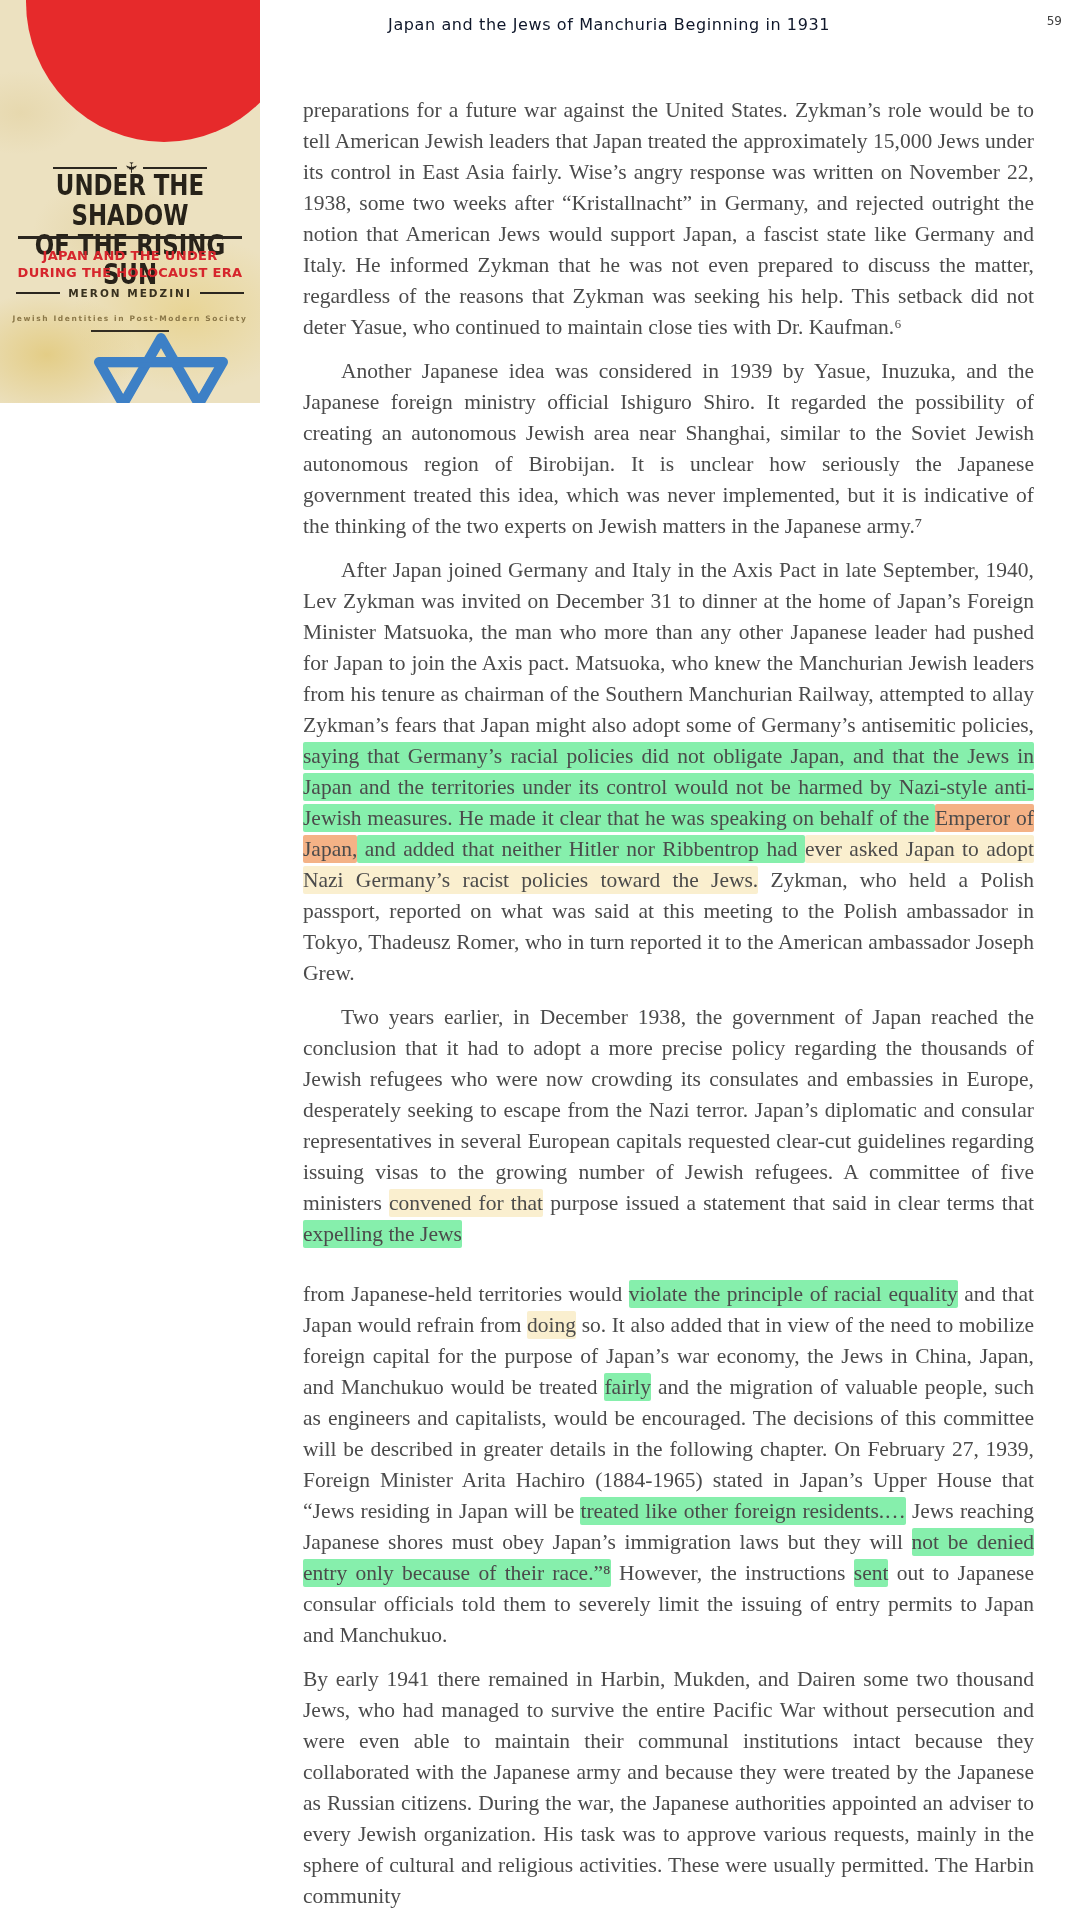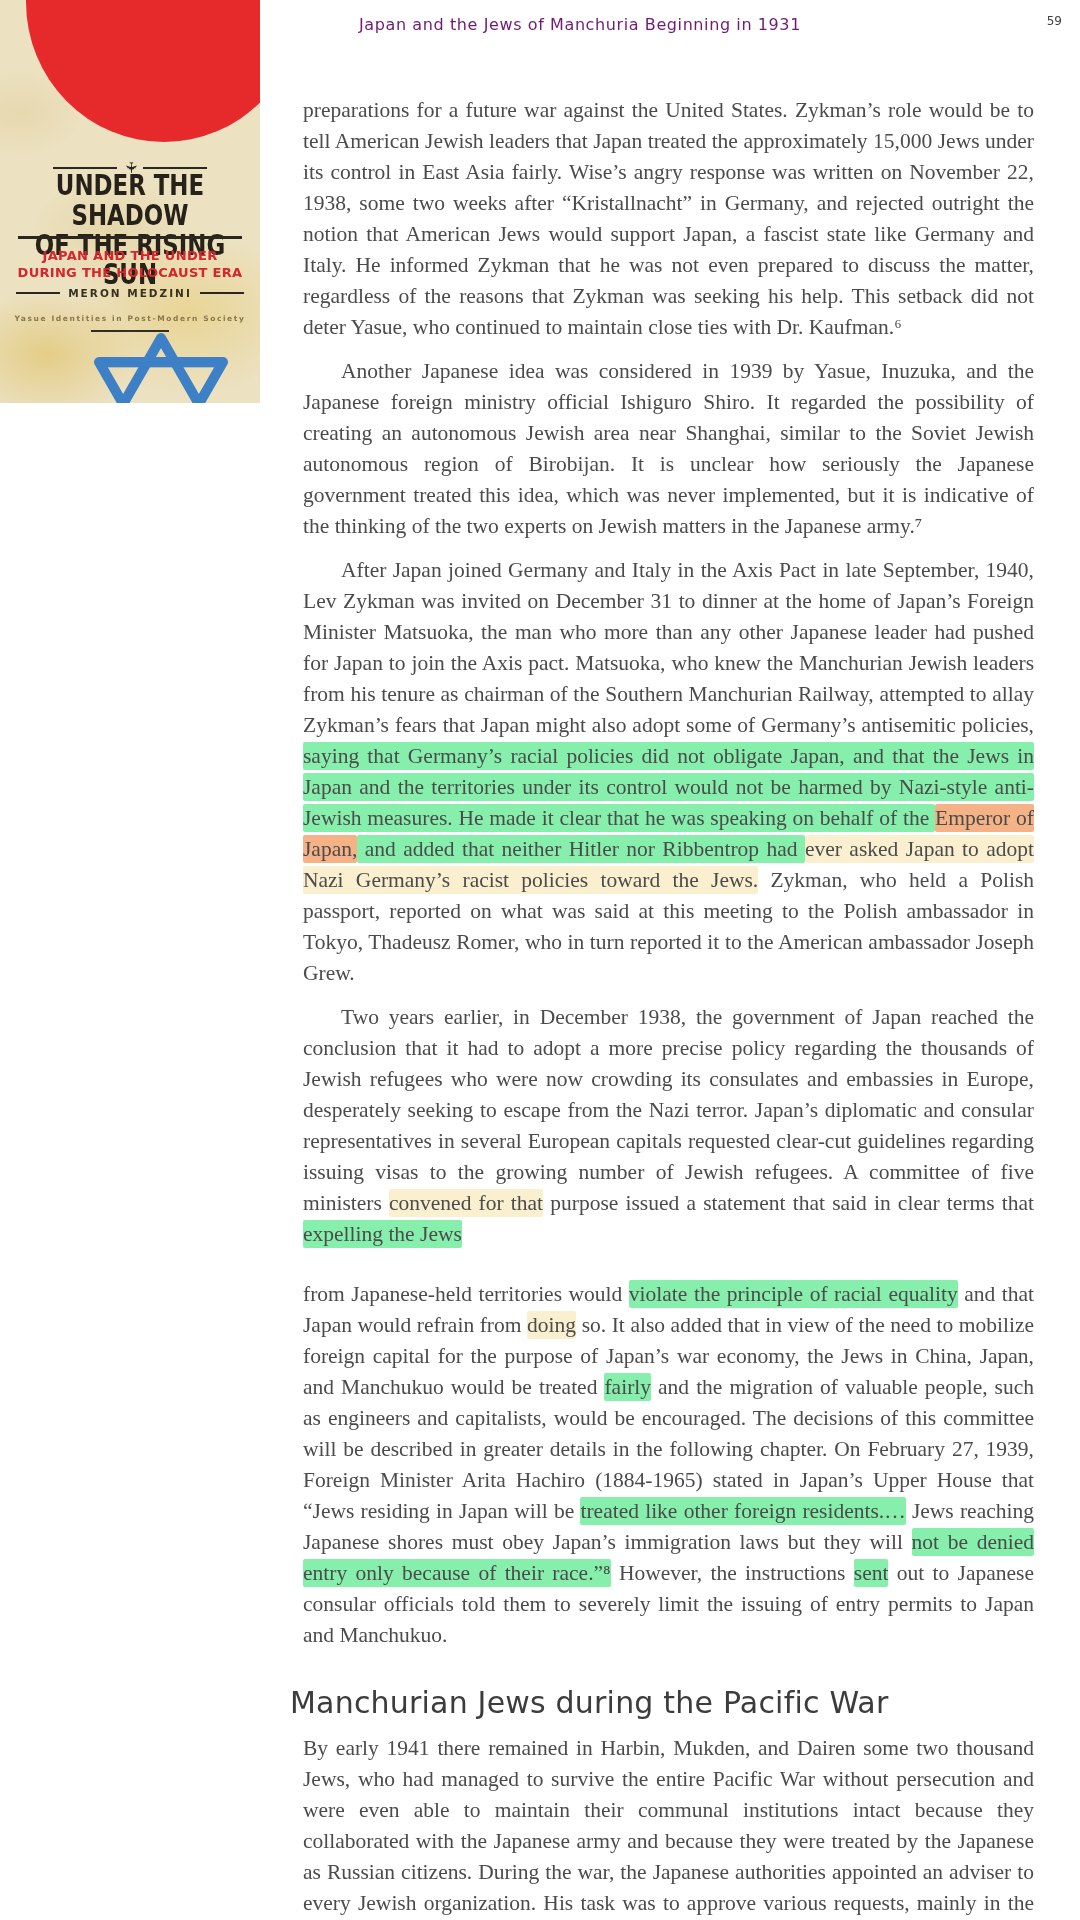--- a/index.html
+++ b/index.html
@@ -55,22 +55,22 @@
   .cover .series{
     position:absolute;left:0;top:314px;width:100%;text-align:center;
     font-family:"DejaVu Sans", sans-serif;font-weight:700;font-size:7.5px;
     letter-spacing:1.6px;color:#8a7748;
   }
   .cover .series-rule{position:absolute;left:91px;top:330px;width:78px;border-top:2.5px solid #332d22;}
   .cover .star{position:absolute;left:92px;top:330px;}
 
   
   .running-head{
-    position:absolute;left:330px;top:15px;width:500px;text-align:center;
-    font-family:"DejaVu Sans", sans-serif;font-size:16px;color:#701a75;letter-spacing:.6px;
+    position:absolute;left:330px;top:15px;width:500px;text-align:right;
+    font-family:"DejaVu Sans", sans-serif;font-size:16px;color:#0f172a;letter-spacing:.6px;
   }
   .page-number{
     position:absolute;right:18px;top:14px;
     font-family:"DejaVu Sans", sans-serif;font-size:12px;color:#3f3f3f;
   }
 
   
   .page-body{
     position:absolute;left:290px;top:82px;width:757px;
     font-size:21.5px;line-height:31px;color:#4b4b4b;text-align:justify;
@@ -104,36 +104,35 @@
   <div class="title-rule"></div>
   <div class="subtitle">
     <div>JAPAN AND THE UNDER</div>
     <div>DURING THE HOLOCAUST ERA</div>
   </div>
   <div class="author-row">
     <span class="rule"></span>
     <span class="author">MERON MEDZINI</span>
     <span class="rule"></span>
   </div>
-  <div class="series">Yasue Identities in Post-Modern Society</div>
+  <div class="series">Jewish Identities in Post-Modern Society</div>
   <div class="series-rule"></div>
   <svg class="star" width="138" height="140" viewBox="0 0 138 140">
     <g fill="none" stroke="#3d80c6" stroke-width="10" stroke-linejoin="round" stroke-linecap="round">
       <path d="M69 8 L131 116 L7 116 Z"></path>
       <path d="M69 140 L7 32 L131 32 Z"></path>
       <path d="M69 12 L127 113 L11 113 Z" stroke-width="5" opacity="0.65"></path>
       <path d="M69 135 L11 35 L127 35 Z" stroke-width="5" opacity="0.65"></path>
     </g>
   </svg>
 </div>
 
 <div class="running-head">Japan and the Jews of Manchuria Beginning in 1931</div>
 <div class="page-number">59</div>
 
 <div class="page-body">
     <p class=""><span>preparations for a future war against the United States. Zykman’s role would be to tell American Jewish leaders that Japan treated the approximately 15,000 Jews under its control in East Asia fairly. Wise’s angry response was written on November 22, 1938, some two weeks after “Kristallnacht” in Germany, and rejected outright the notion that American Jews would support Japan, a fascist state like Germany and Italy. He informed Zykman that he was not even prepared to discuss the matter, regardless of the reasons that Zykman was seeking his help. This setback did not deter Yasue, who continued to maintain close ties with Dr. Kaufman.⁶</span></p>
     <p class="indent "><span>Another Japanese idea was considered in 1939 by Yasue, Inuzuka, and the Japanese foreign ministry official Ishiguro Shiro. It regarded the possibility of creating an autonomous Jewish area near Shanghai, similar to the Soviet Jewish autonomous region of Birobijan. It is unclear how seriously the Japanese government treated this idea, which was never implemented, but it is indicative of the thinking of the two experts on Jewish matters in the Japanese army.⁷</span></p>
     <p class="indent "><span>After Japan joined Germany and Italy in the Axis Pact in late September, 1940, Lev Zykman was invited on December 31 to dinner at the home of Japan’s Foreign Minister Matsuoka, the man who more than any other Japanese leader had pushed for Japan to join the Axis pact. Matsuoka, who knew the Manchurian Jewish leaders from his tenure as chairman of the Southern Manchurian Railway, attempted to allay Zykman’s fears that Japan might also adopt some of Germany’s antisemitic policies, </span><span class="hl-y">saying that Germany’s racial policies did not obligate Japan, and that the Jews in Japan and the territories under its control would not be harmed by Nazi-style anti-Jewish measures. He made it clear that he was speaking on behalf of the </span><span class="hl-o">Emperor of Japan,</span><span class="hl-y"> and added that neither Hitler nor Ribbentrop had </span><span class="hl-l">ever asked Japan to adopt Nazi Germany’s racist policies toward the Jews.</span><span> Zykman, who held a Polish passport, reported on what was said at this meeting to the Polish ambassador in Tokyo, Thadeusz Romer, who in turn reported it to the American ambassador Joseph Grew.</span></p>
     <p class="indent "><span>Two years earlier, in December 1938, the government of Japan reached the conclusion that it had to adopt a more precise policy regarding the thousands of Jewish refugees who were now crowding its consulates and embassies in Europe, desperately seeking to escape from the Nazi terror. Japan’s diplomatic and consular representatives in several European capitals requested clear-cut guidelines regarding issuing visas to the growing number of Jewish refugees. A committee of five ministers </span><span class="hl-l">convened for that</span><span> purpose issued a statement that said in clear terms that </span><span class="hl-y">expelling the Jews</span></p>
     <p class="spaced"><span>from Japanese-held territories would </span><span class="hl-y">violate the principle of racial equality</span><span> and that Japan would refrain from </span><span class="hl-l">doing</span><span> so. It also added that in view of the need to mobilize foreign capital for the purpose of Japan’s war economy, the Jews in China, Japan, and Manchukuo would be treated </span><span class="hl-y">fairly</span><span> and the migration of valuable people, such as engineers and capitalists, would be encouraged. The decisions of this committee will be described in greater details in the following chapter. On February 27, 1939, Foreign Minister Arita Hachiro (1884-1965) stated in Japan’s Upper House that “Jews residing in Japan will be </span><span class="hl-y">treated like other foreign residents.…</span><span> Jews reaching Japanese shores must obey Japan’s immigration laws but they will </span><span class="hl-y">not be denied entry only because of their race.”⁸</span><span> However, the instructions </span><span class="hl-y">sent</span><span> out to Japanese consular officials told them to severely limit the issuing of entry permits to Japan and Manchukuo.</span></p>
-    <h2>Manchurian Jews during the Pacific War</h2>
     <p class=""><span>By early 1941 there remained in Harbin, Mukden, and Dairen some two thousand Jews, who had managed to survive the entire Pacific War without persecution and were even able to maintain their communal institutions intact because they collaborated with the Japanese army and because they were treated by the Japanese as Russian citizens. During the war, the Japanese authorities appointed an adviser to every Jewish organization. His task was to approve various requests, mainly in the sphere of cultural and religious activities. These were usually permitted. The Harbin community</span></p>
   </div>
 
 </body></html>

